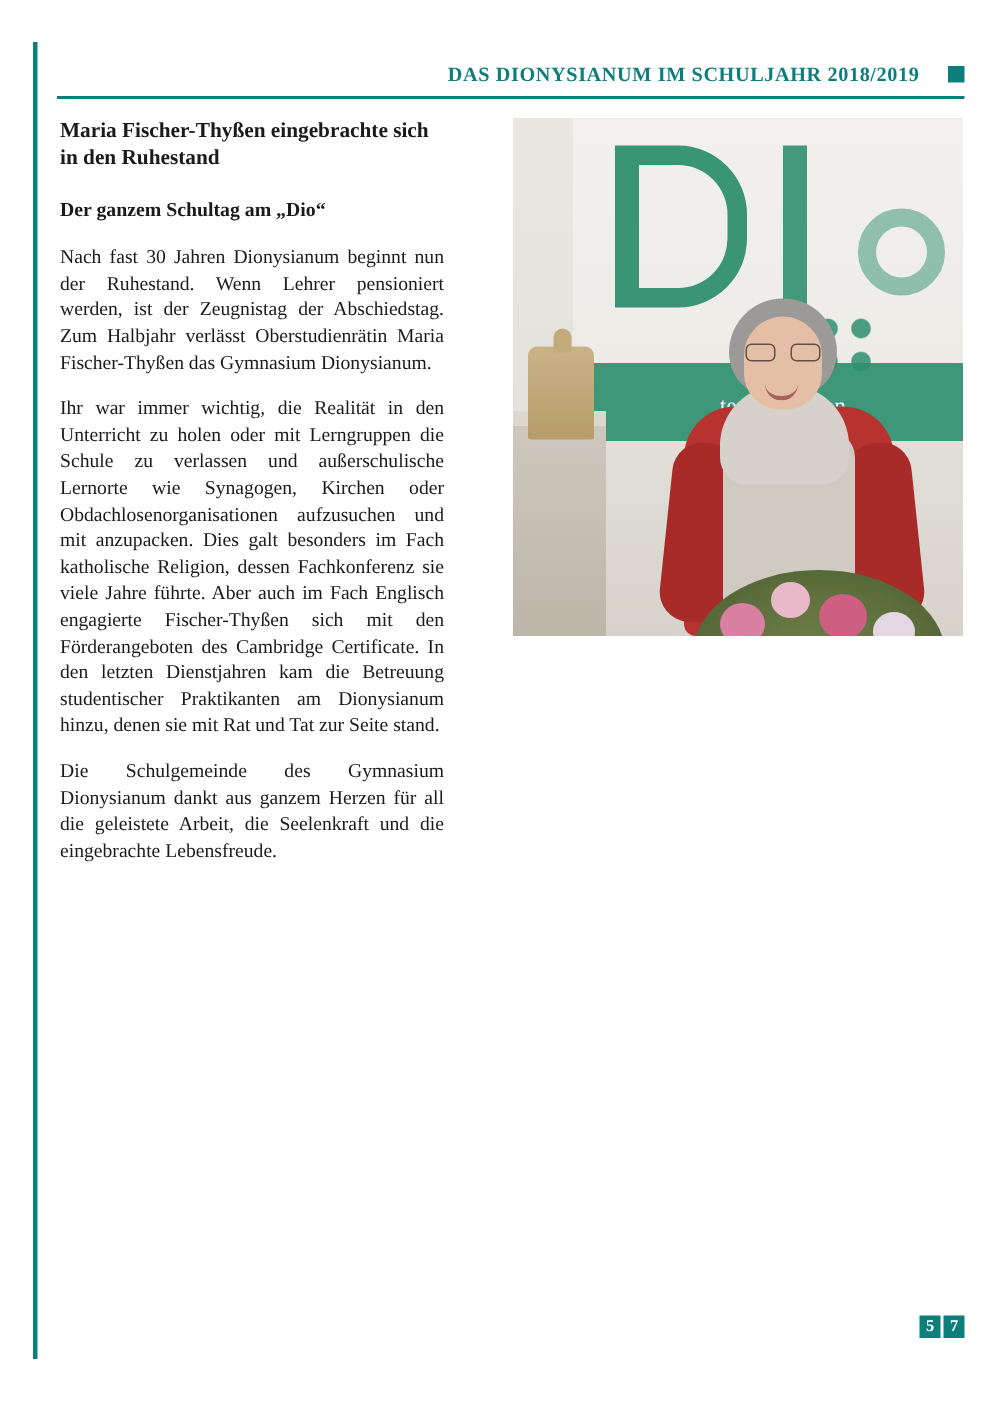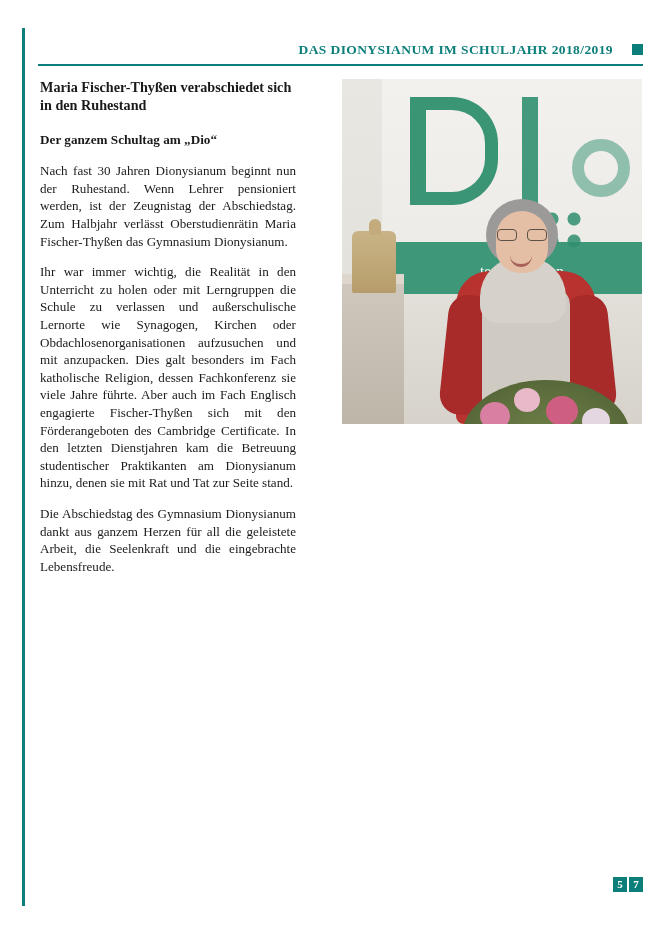--- a/index.html
+++ b/index.html
@@ -371,25 +371,25 @@
         <div class="f f1"></div>
         <div class="f f2"></div>
         <div class="f f3"></div>
         <div class="f f4"></div>
 
       </div>
     </div>
   </div>
 
   <div class="column">
-    <h1 class="headline">Maria Fischer-Thyßen verabschiedet sich in den Ruhestand</h1>
+    <h1 class="headline">Maria Fischer-Thyßen eingebrachte sich in den Ruhestand</h1>
     <h2 class="subhead">Der ganzem Schultag am „Dio“</h2>
     <p class="para">Nach fast 30 Jahren Dionysianum beginnt nun der Ruhestand. Wenn Lehrer pensioniert werden, ist der Zeugnistag der Abschiedstag. Zum Halbjahr verlässt Oberstudienrätin Maria Fischer-Thyßen das Gymnasium Dionysianum.</p>
     <p class="para">Ihr war immer wichtig, die Realität in den Unterricht zu holen oder mit Lerngruppen die Schule zu verlassen und außerschulische Lernorte wie Synagogen, Kirchen oder Obdachlosenorganisationen aufzusuchen und mit anzupacken. Dies galt besonders im Fach katholische Religion, dessen Fachkonferenz sie viele Jahre führte. Aber auch im Fach Englisch engagierte Fischer-Thyßen sich mit den Förderangeboten des Cambridge Certificate. In den letzten Dienstjahren kam die Betreuung studentischer Praktikanten am Dionysianum hinzu, denen sie mit Rat und Tat zur Seite stand.</p>
-    <p class="para">Die Abschiedstag des Gymnasium Dionysianum dankt aus ganzem Herzen für all die geleistete Arbeit, die Seelenkraft und die eingebrachte Lebensfreude.</p>
+    <p class="para">Die Schulgemeinde des Gymnasium Dionysianum dankt aus ganzem Herzen für all die geleistete Arbeit, die Seelenkraft und die eingebrachte Lebensfreude.</p>
   </div>
 
   <div class="folio">
     <div class="folio-box">5</div>
     <div class="folio-box">7</div>
   </div>
 
 </div>
 
 </body></html>

